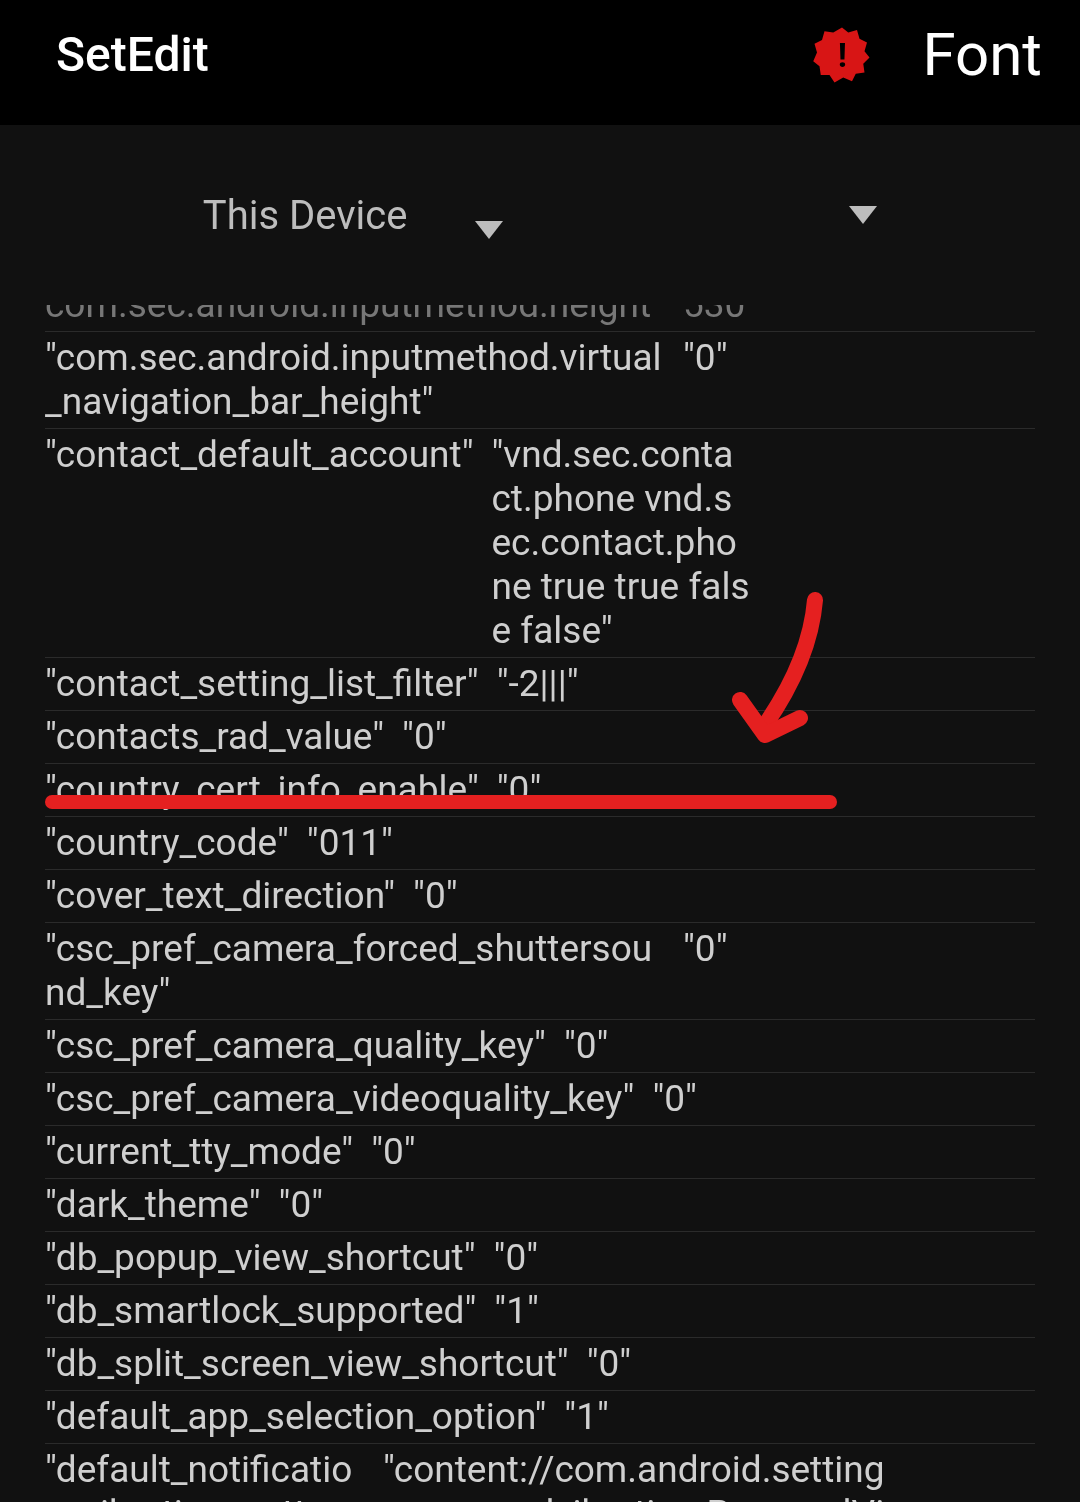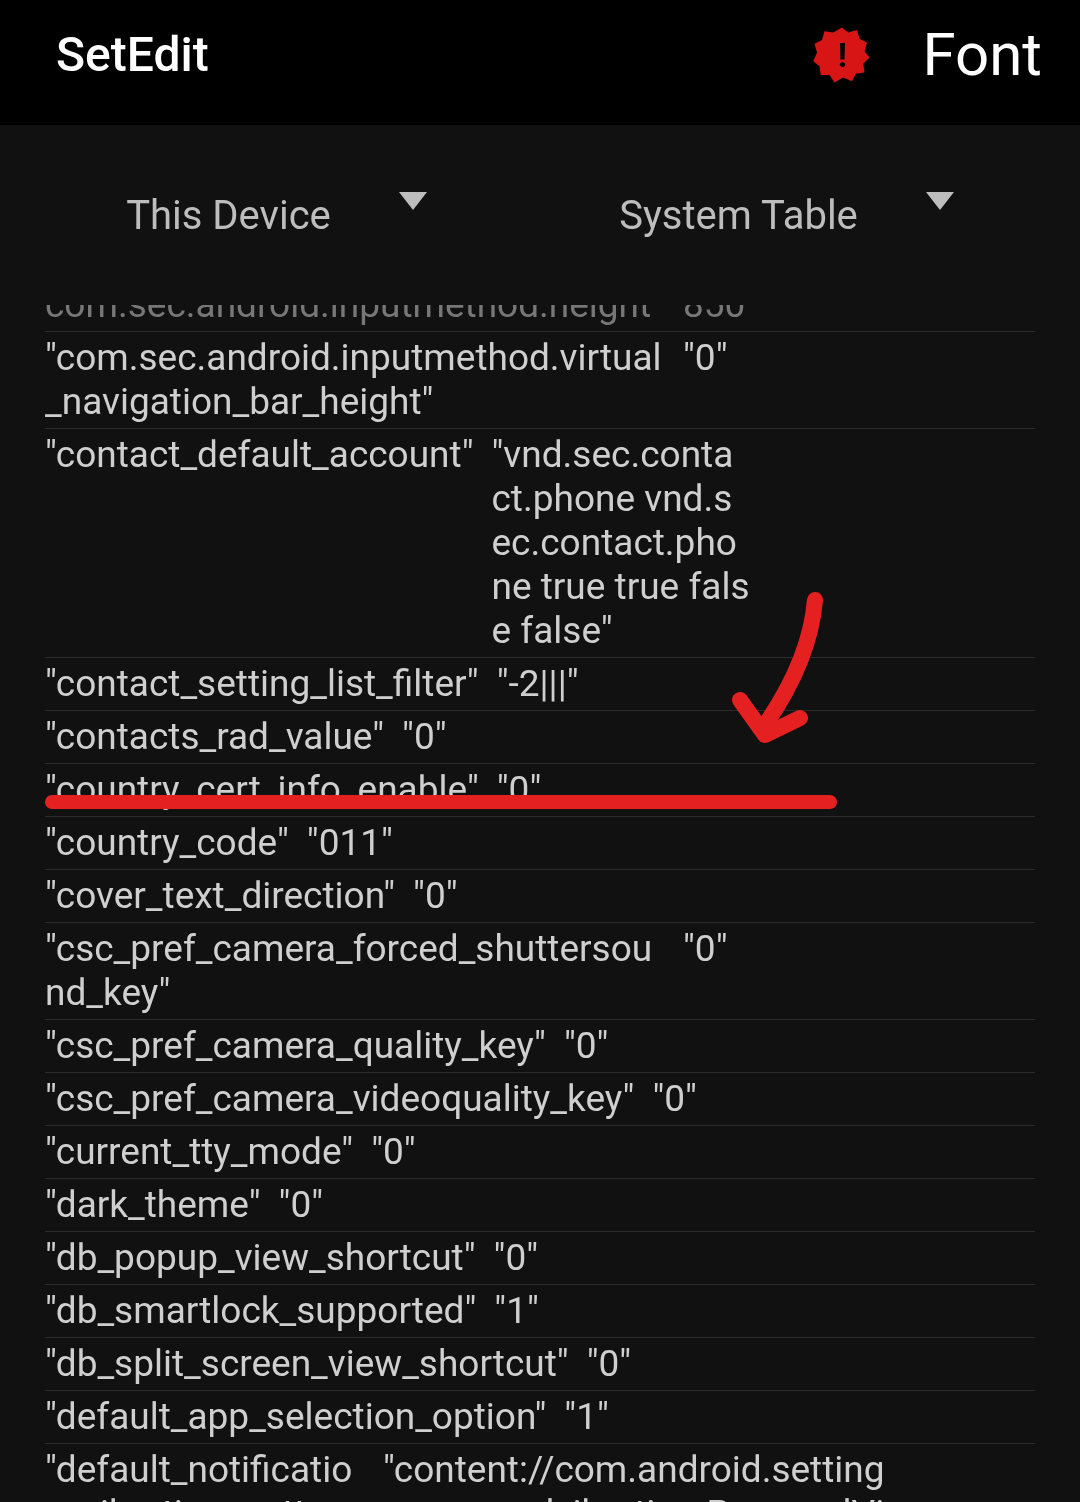--- a/index.html
+++ b/index.html
@@ -3,21 +3,21 @@
 <meta charset="utf-8">
 <style>
   html,body{margin:0;padding:0;background:#000;color:#ccc;font-family:Roboto,Arial,sans-serif;width:1080px;height:1502px;overflow:hidden}
   .header{position:absolute;top:0;left:0;right:0;height:109px;background:#000;display:flex;align-items:center;padding:0 38px 0 56px;box-sizing:border-box}
   .app-title{color:#fff;font-size:48px;font-weight:500;flex:1}
   .badge{width:60px;height:60px;margin-right:50px;display:flex;align-items:center;justify-content:center;position:relative}
   .badge svg{width:60px;height:60px}
   .badge-text{position:absolute;color:#000;font-weight:700;font-size:34px}
   .font-btn{color:#fff;font-size:60px;font-weight:400}
   .filters{position:absolute;top:125px;left:0;right:0;height:180px;background:#111;display:flex;align-items:center;justify-content:space-around;padding:0 30px;box-sizing:border-box}
-  .dropdown{display:flex;align-items:flex-start;color:#bdbdbd;font-size:40px;gap:68px;padding:10px 20px}
+  .dropdown{display:flex;align-items:flex-end;color:#bdbdbd;font-size:40px;gap:68px;padding:10px 20px}
   .caret{width:0;height:0;border-left:14px solid transparent;border-right:14px solid transparent;border-top:18px solid #bdbdbd}
   .list{position:absolute;top:305px;bottom:0;left:0;right:0;background:#111;padding:0 45px;box-sizing:border-box;overflow:hidden}
   .row{display:flex;align-items:flex-start;border-top:1px solid #2b2b2b;padding:4px 0 4px 0}
   .row:first-child{border-top:none}
   .key,.val{font-size:37px;line-height:44px;color:#cfcfcf;word-break:break-all}
   .key{flex:0 0 auto;max-width:620px;margin-right:18px}
   .val{flex:0 0 auto}
   .row.cut-top .key,.row.cut-top .val{color:#777;position:relative;top:-22px}
   .row.cut-top{height:22px;overflow:hidden;padding-top:0}
   .annotation{position:absolute;pointer-events:none}
@@ -37,29 +37,28 @@
   </div>
   <div class="font-btn">Font</div>
 </div>
 
 <div class="filters">
   <div class="dropdown">
     <span>This Device</span>
     <span class="caret"></span>
   </div>
   <div class="dropdown">
-    <span>System Table</span>
     <span class="caret"></span>
   </div>
 </div>
 
 <div class="list" id="list">
     <div class="row cut-top">
       <div class="key">com.sec.android.inputmethod.height_landscape</div>
-      <div class="val">850</div>
+      <div class="val">530</div>
     </div>
     <div class="row">
       <div class="key">"com.sec.android.inputmethod.virtual_navigation_bar_height"</div>
       <div class="val">"0"</div>
     </div>
     <div class="row">
       <div class="key" style="max-width: 585px;">"contact_default_account"</div>
       <div class="val" style="width: 260px; word-break: break-all;">"vnd.sec.contact.phone vnd.sec.contact.phone  true true false false"</div>
     </div>
     <div class="row">

